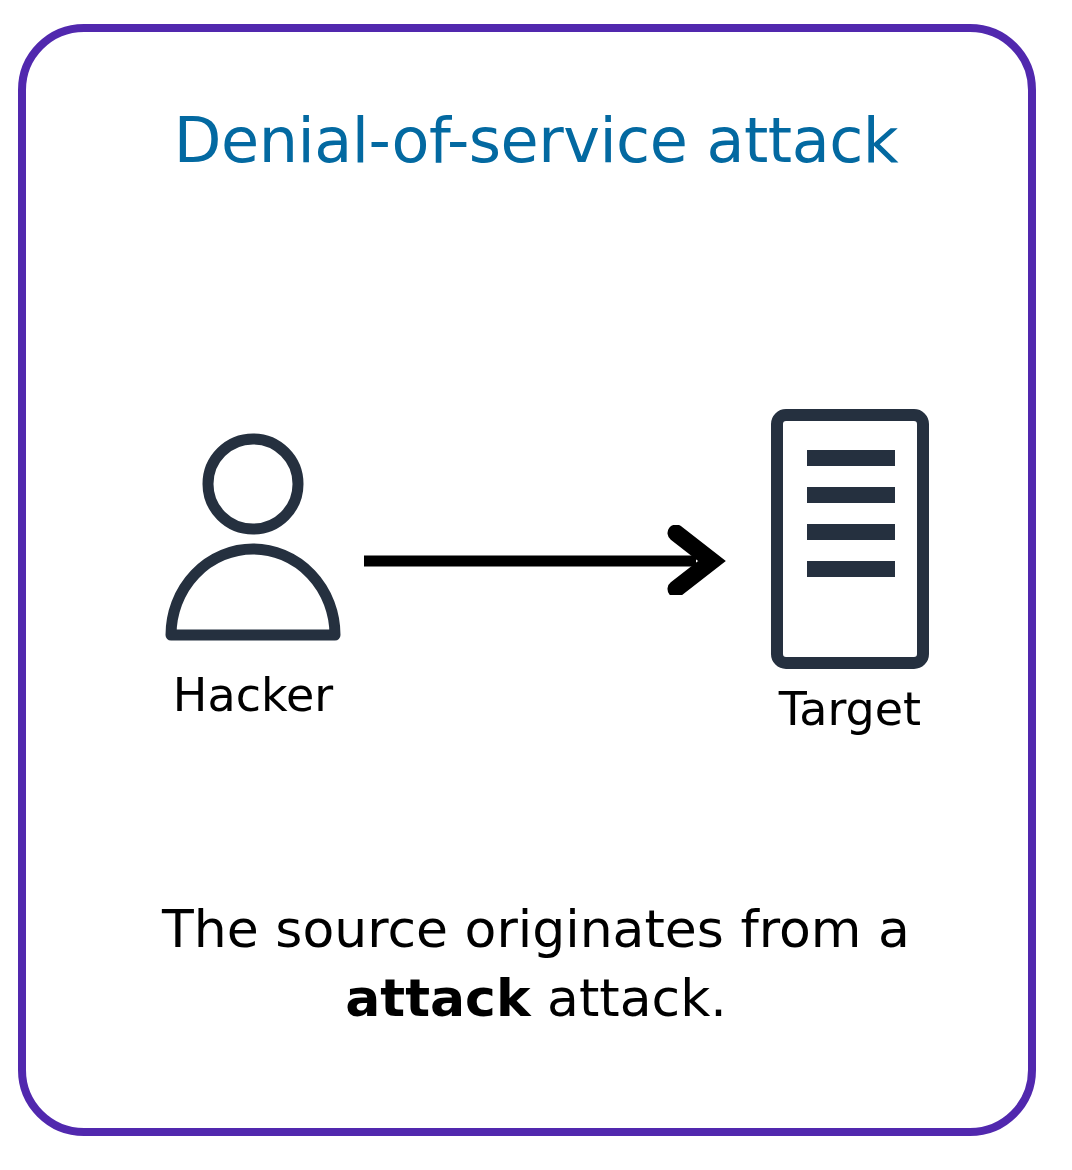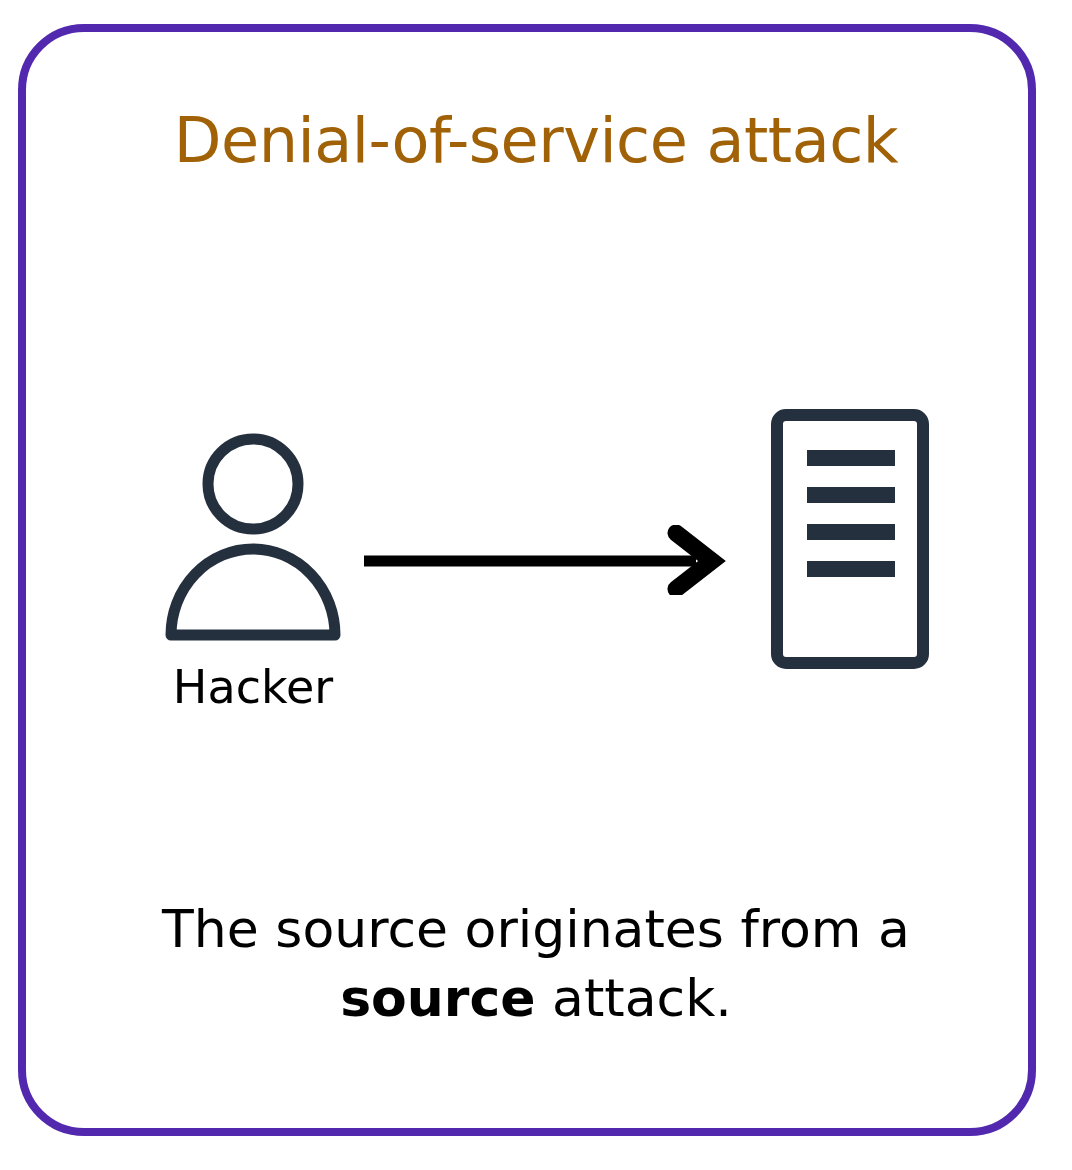--- a/index.html
+++ b/index.html
@@ -33,21 +33,21 @@
 
   
   .diagram-title {
     position: absolute;
     left: 0;
     top: 108px;
     width: 1072px;
     text-align: center;
     font-size: 62px;
     font-weight: 400;
-    color: #a16207;
+    color: #0369a1;
     letter-spacing: -0.5px;
     line-height: 1.05;
     white-space: nowrap;
   }
 
   
   .node-hacker {
     position: absolute;
     left: 118px;
     top: 430px;
@@ -59,21 +59,21 @@
     left: 715px;
     top: 408px;
     width: 270px;
     text-align: center;
   }
   .node-icon {
     display: block;
     margin: 0 auto;
   }
   .node-label {
-    margin-top: 20px;
+    margin-top: 28px;
     font-size: 46px;
     font-weight: 400;
     color: #000000;
     line-height: 1.1;
   }
   .node-target .node-label {
     margin-top: 14px;
   }
 
   
@@ -119,26 +119,27 @@
   </div>
 
   <div class="node-target">
     <svg class="node-icon" width="160" height="262" viewBox="0 0 160 262">
       <rect x="7" y="7" width="146" height="248" rx="9" ry="9" fill="none" stroke="#25303F" stroke-width="12"></rect>
       <rect x="37" y="42" width="88" height="16" fill="#25303F"></rect>
       <rect x="37" y="79" width="88" height="16" fill="#25303F"></rect>
       <rect x="37" y="116" width="88" height="16" fill="#25303F"></rect>
       <rect x="37" y="153" width="88" height="16" fill="#25303F"></rect>
     </svg>
+    <div class="node-label">Target</div>
   </div>
 
   <svg class="flow-arrow" viewBox="0 0 370 70">
     <line x1="4" y1="36" x2="336" y2="36" stroke="#000000" stroke-width="11"></line>
     <polyline points="316,8 352,36 316,64" fill="none" stroke="#000000" stroke-width="17" stroke-linecap="round" stroke-linejoin="miter"></polyline>
   </svg>
 
   <div class="caption">
     <span>The source originates from a</span>
-    <b>source</b>
+    <b>attack</b>
     <span>attack.</span>
   </div>
 
 </div>
 
 </body></html>

